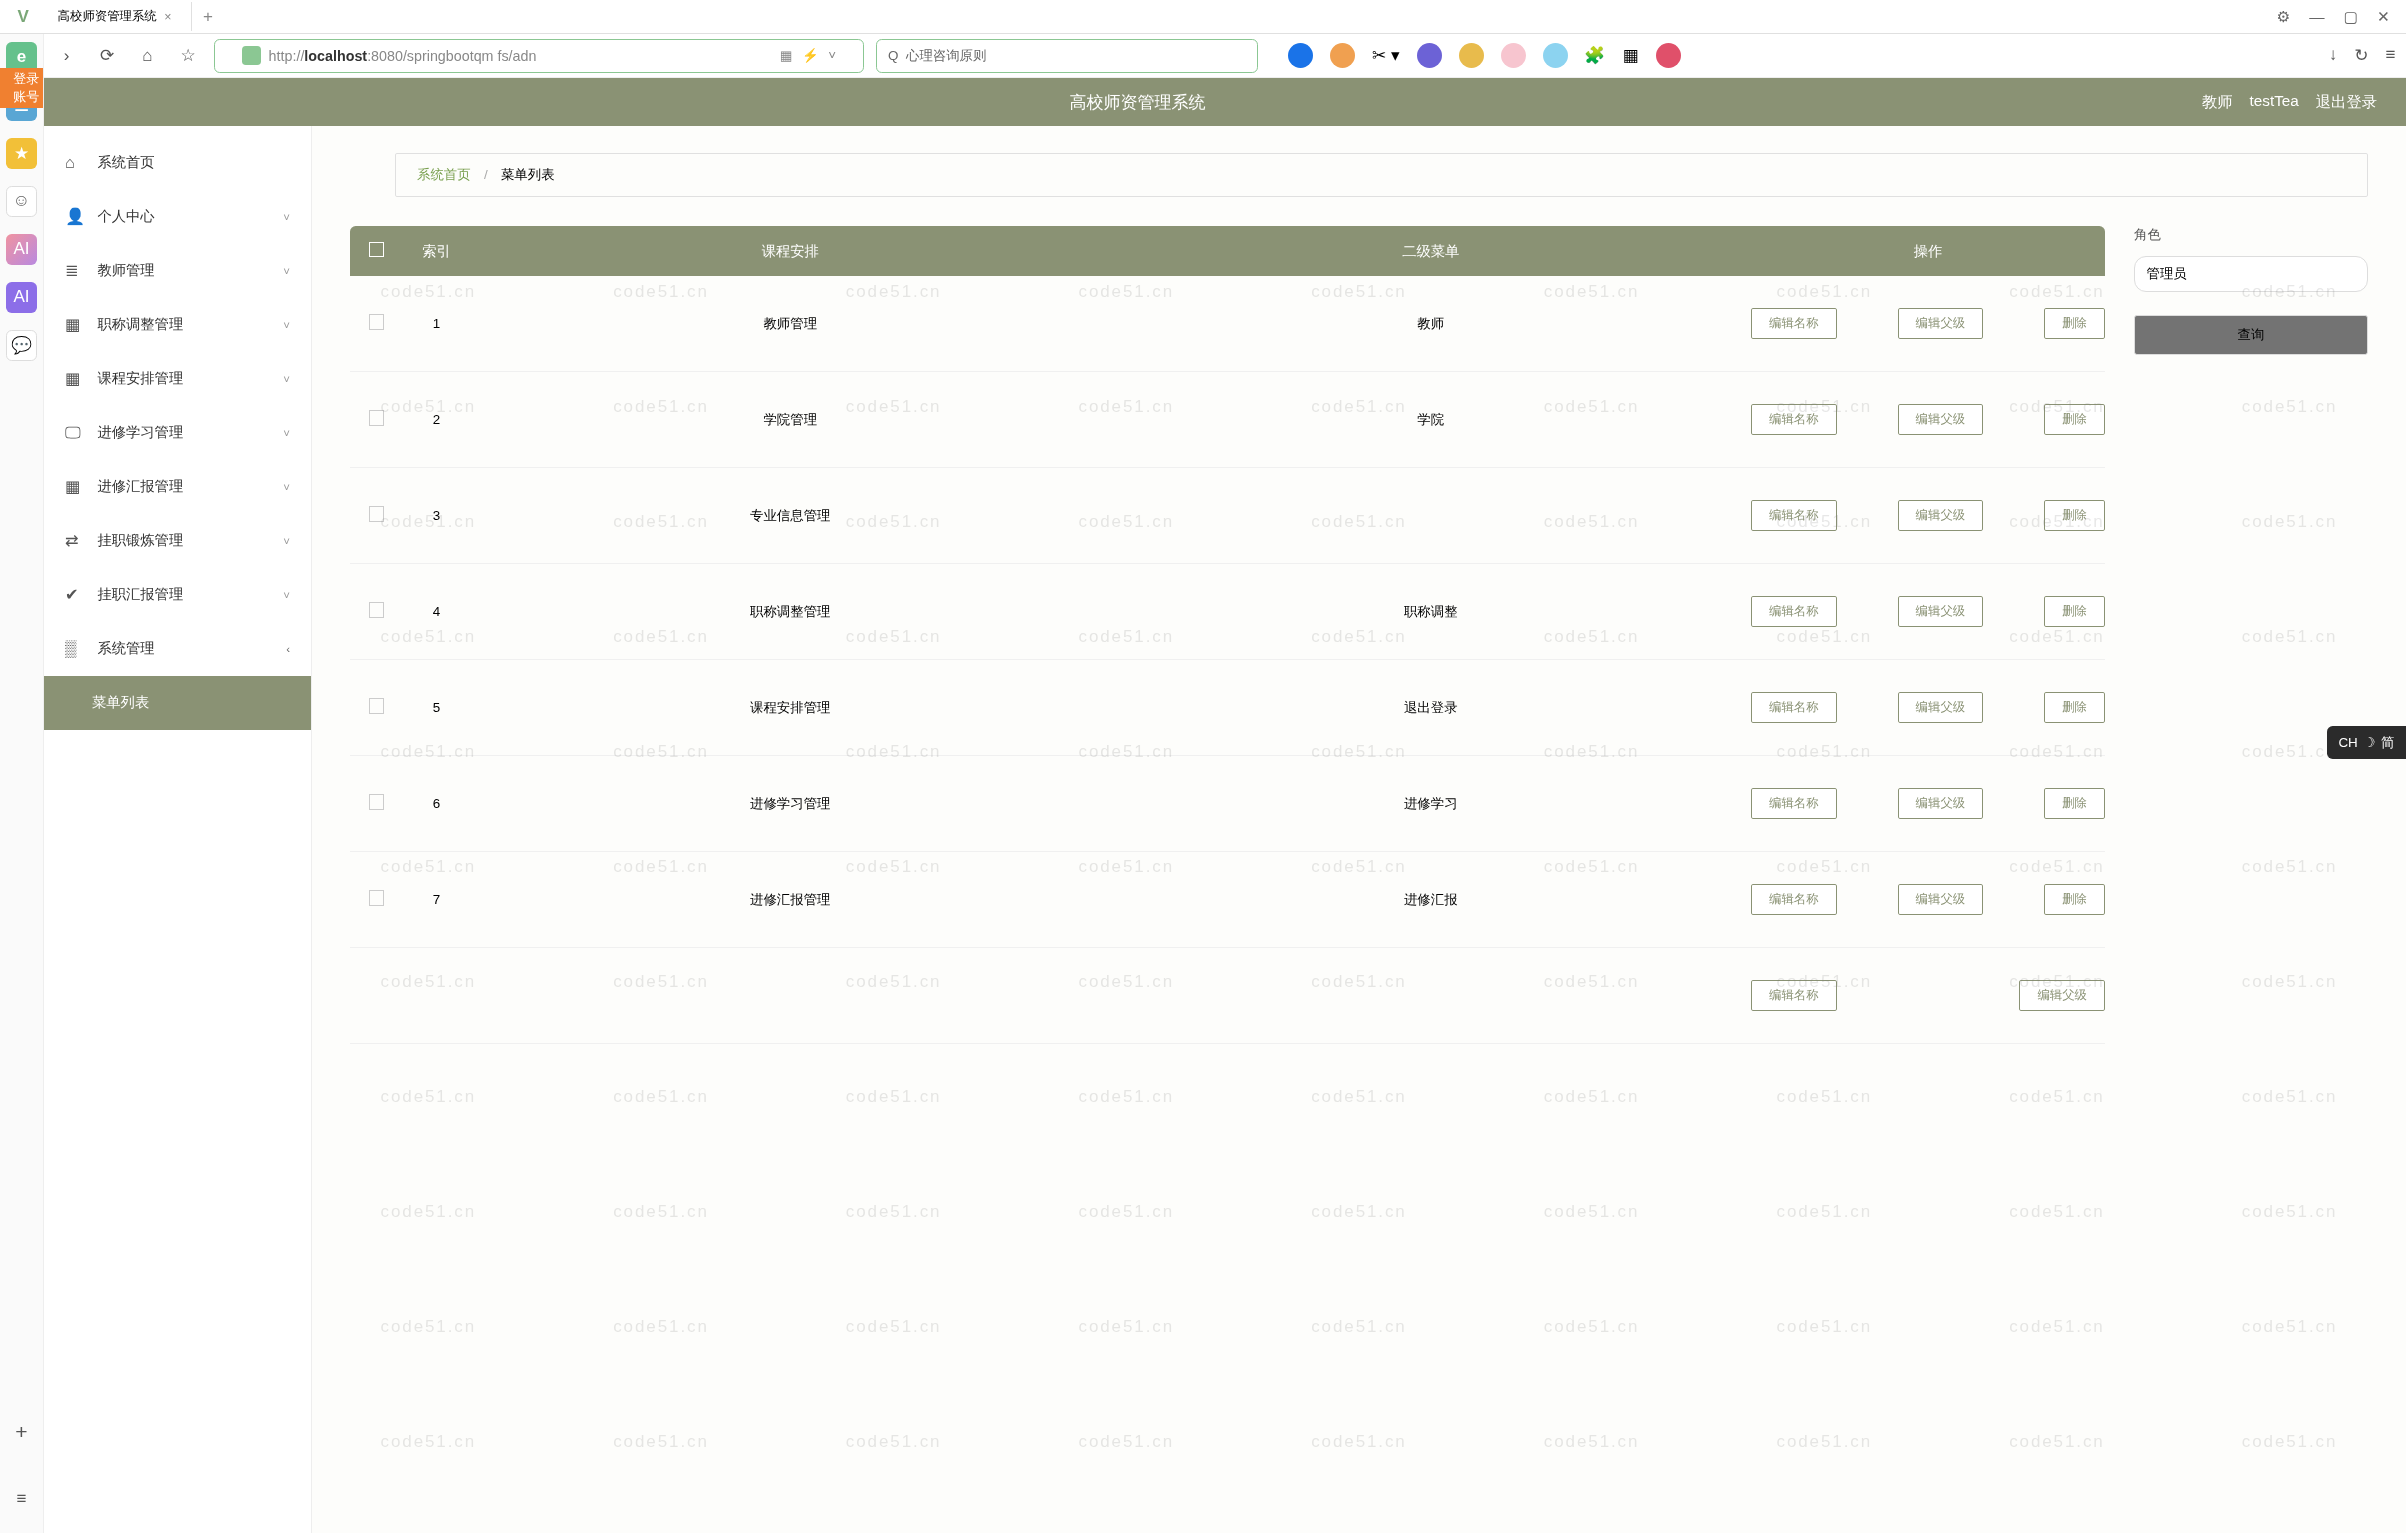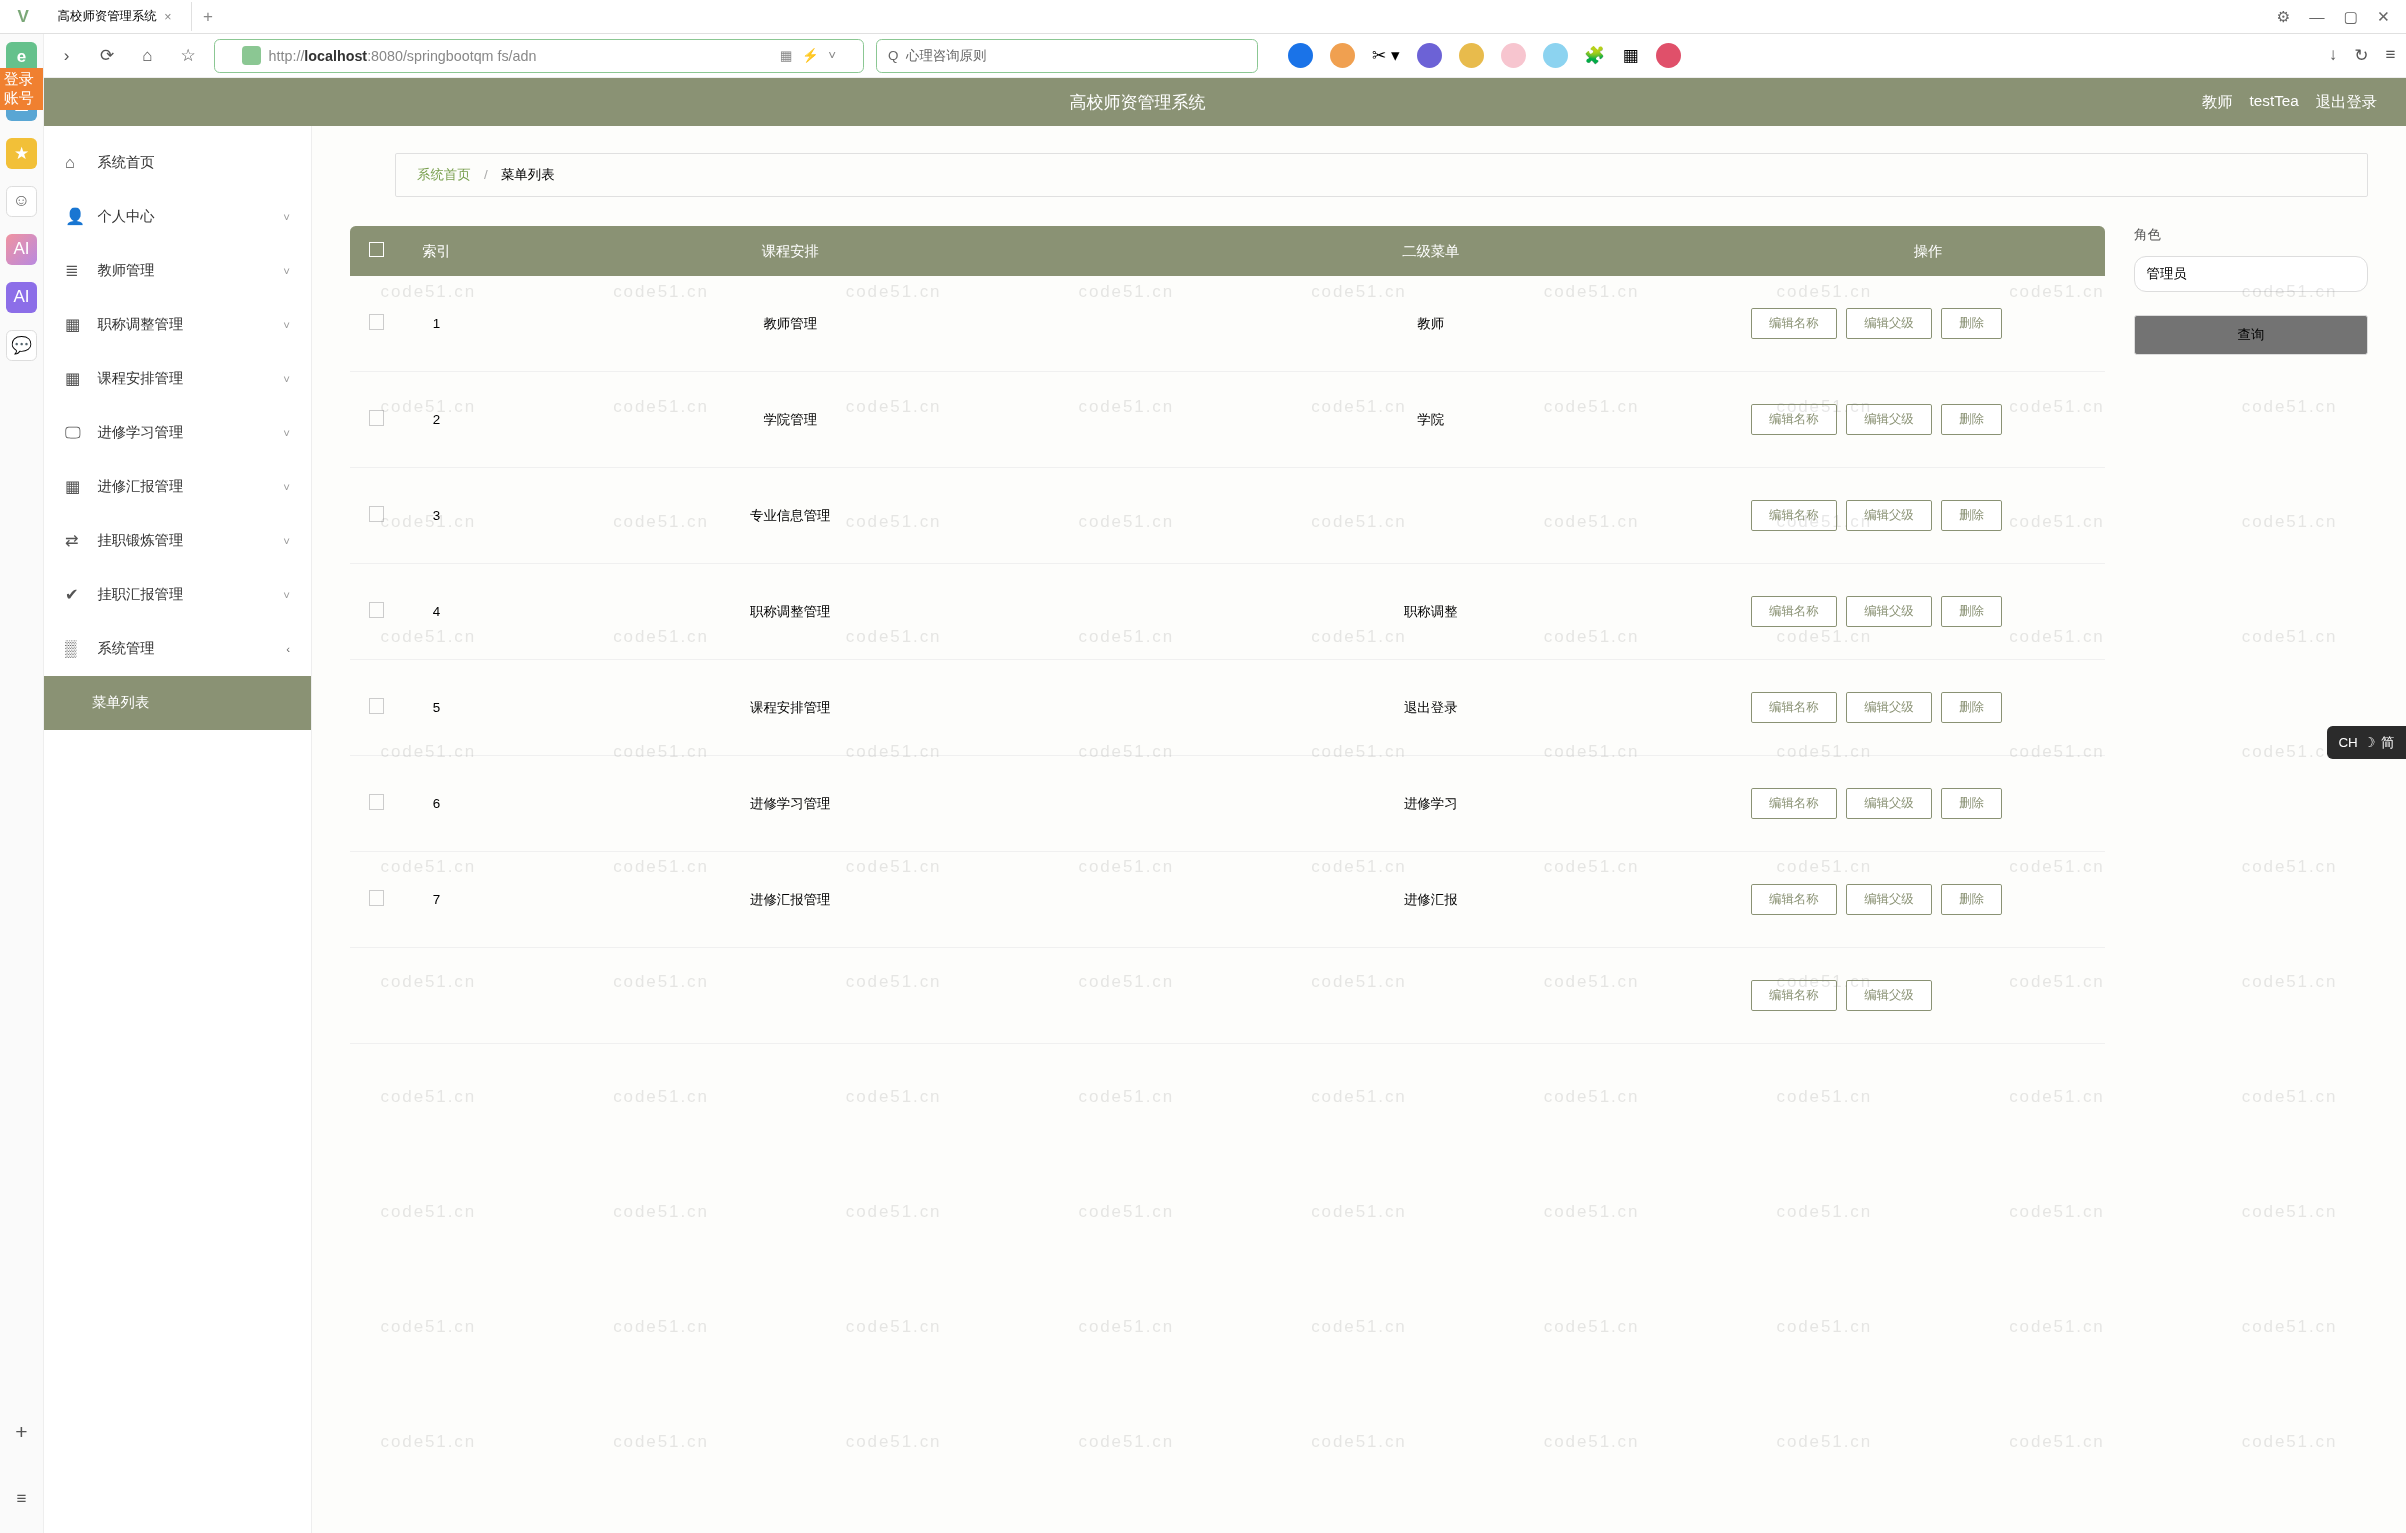--- a/index.html
+++ b/index.html
@@ -25,21 +25,21 @@
 .ext-icons .c2 { background: #f0a050; }
 .ext-icons .c3 { background: #e0506a; }
 .ext-icons .c4 { background: #6c62d6; }
 .ext-icons .c6 { background: #e8bb4c; }
 .ext-icons .c7 { background: #f7c5cf; }
 .ext-icons .c8 { background: #8cd3f0; }
 .ext-right { margin-left: auto; display: flex; gap: 17px; color: #555; font-size: 17px; }
 .left-dock { position: fixed; left: 0; top: 34px; width: 44px; height: calc(100% - 34px); background: #fafafa; display: flex; flex-direction: column; align-items: center; padding-top: 7.6px; gap: 17px; border-right: 1px solid #eee; }
 .dock-item { width: 31px; height: 31px; border-radius: 5.7px; display: flex; align-items: center; justify-content: center; font-size: 17px; color: #fff; }
 .dock-e { background: #65c18c; color: #fff; font-weight: bold; }
-.dock-login { position: absolute; top: 34px; left: 0; background: #f08030; color: #fff; font-size: 15px; padding: 1.9px 3.8px; }
+.dock-login { position: absolute; top: 34px; left: 0; background: #f08030; color: #fff; font-size: 13px; padding: 1.9px 3.8px; text-align: right; }
 .dock-blue { background: #59a6d4; }
 .dock-star { background: #f2c038; }
 .dock-chat { background: #fff; border: 1px solid #ddd; color: #666; }
 .dock-ai1 { background: linear-gradient(135deg,#f093a0,#b989e0); }
 .dock-ai2 { background: #8c6ee8; }
 .dock-plus { margin-top: auto; margin-bottom: 19px; color: #555; background: transparent; font-size: 21px; }
 .dock-menu { margin-bottom: 19px; color: #555; background: transparent; }
 .app-area { position: absolute; left: 44px; top: 78px; right: 0; bottom: 0; display: flex; flex-direction: column; }
 .app-header { height: 48px; background: #8a9274; color: #fff; display: flex; align-items: center; padding: 0 29px; }
 .app-title { flex: 1; text-align: center; font-size: 17px; font-weight: 500; }
@@ -58,21 +58,21 @@
 .flex-row { display: flex; gap: 29px; align-items: flex-start; }
 .tbl-wrap { flex: 1; }
 .tbl-head { display: flex; background: #8a9274; color: #fff; border-radius: 5.7px 5.7px 0 0; height: 50px; align-items: center; font-size: 14.3px; }
 .col-chk { width: 53px; text-align: center; }
 .col-idx { width: 67px; text-align: center; }
 .col-1 { flex: 1; text-align: center; }
 .col-2 { flex: 1; text-align: center; }
 .col-op { width: 354px; text-align: center; }
 .tbl-row { display: flex; align-items: center; min-height: 96px; border-bottom: 1px solid #f0f0f0; padding: 17px 0; }
 .chk { width: 15.3px; height: 15.3px; border: 1px solid #ccc; display: inline-block; }
-.op-btns { display: flex; flex-wrap: wrap; gap: 9.6px; justify-content: flex-start; }
+.op-btns { display: flex; flex-wrap: wrap; gap: 9.6px; justify-content: space-between; }
 .btn { border: 1px solid #8a9274; color: #8a9274; background: #fff; padding: 5.7px 17px; font-size: 12.4px; cursor: pointer; border-radius: 1.9px; }
 .side-panel { width: 234px; }
 .side-label { font-size: 13.4px; color: #555; margin-bottom: 11.5px; }
 .side-input { width: 100%; height: 36px; border: 1px solid #ddd; padding: 0 11.5px; font-size: 13.4px; margin-bottom: 23px; border-radius: 12px; }
 .side-btn { width: 100%; height: 40px; border: 1px solid #ddd; background: #737373; cursor: pointer; font-size: 13.4px; border-radius: 2.9px; }
 .watermark-grid { position: absolute; left: 0; top: 108px; right: 0; font-size: 17px; color: rgba(120,120,120,0.18); pointer-events: none; line-height: 115px; text-align: left; letter-spacing: 1.9px; }
 .wm-row { display: flex; justify-content: space-around; }
 .red-wm { position: absolute; left: 50%; top: 478px; transform: translateX(-50%); color: #d03838; font-size: 34px; font-weight: 500; pointer-events: none; letter-spacing: 1.9px; }
 .ime-badge { position: fixed; right: 0; top: 726px; background: #2b2b2b; color: #fff; padding: 7.6px 11.5px; border-radius: 5.7px 0 0 5.7px; font-size: 13.4px; display: flex; align-items: center; gap: 5.7px; }
 </style>

